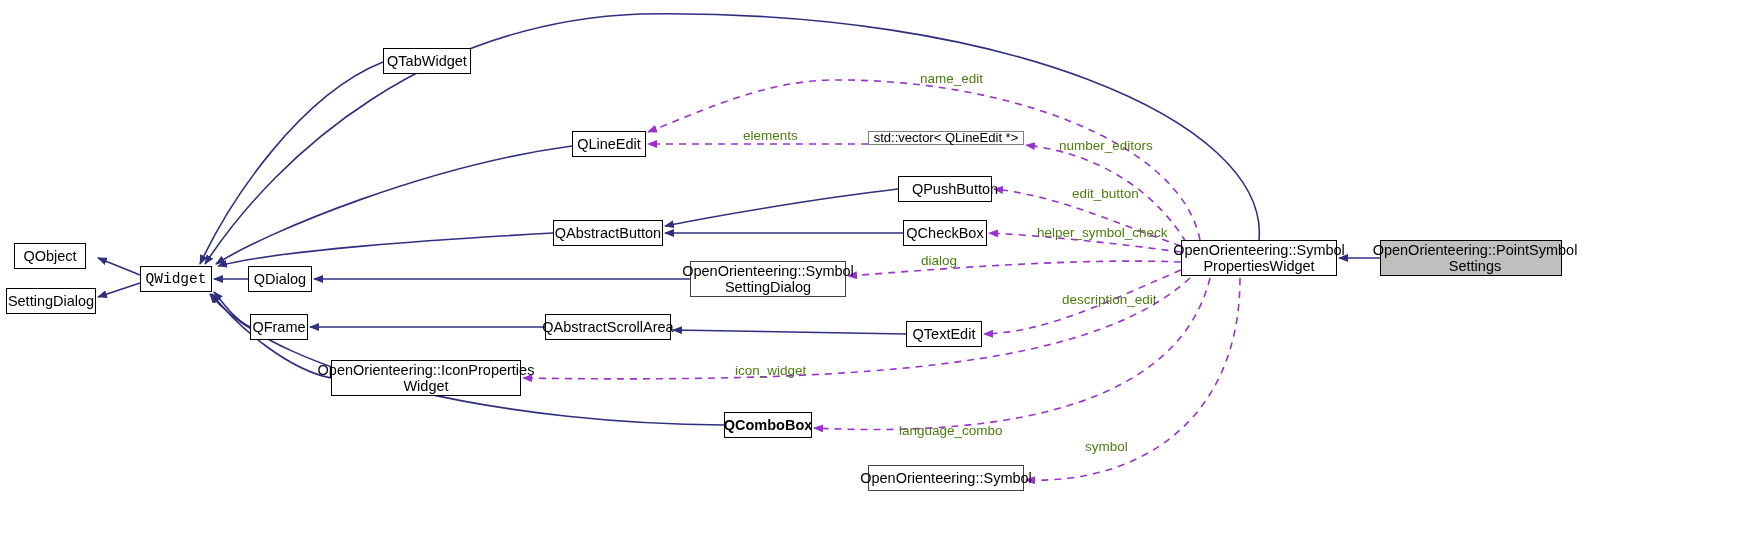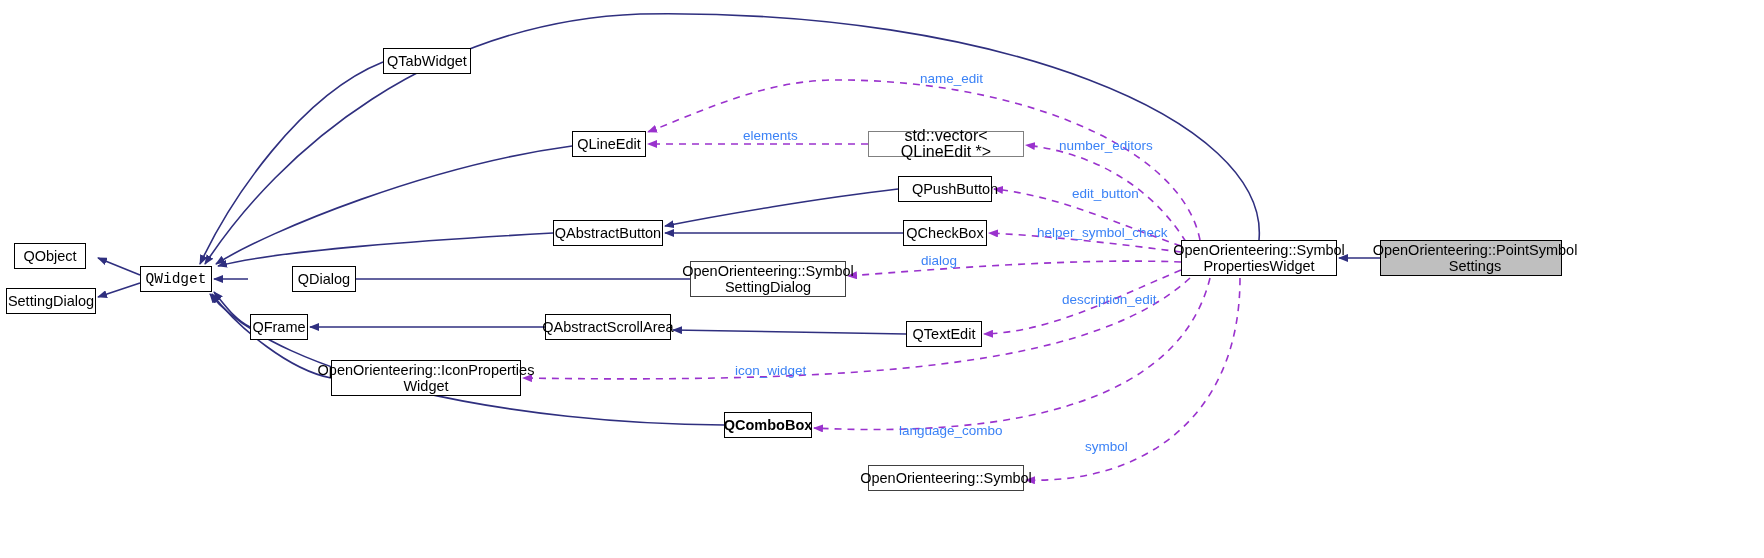--- a/index.html
+++ b/index.html
@@ -44,21 +44,21 @@
     border: 1px solid #404040;
   }
   .node-box.highlight {
     background: #bfbfbf;
     border: 1px solid #000000;
     padding-left: 8px;
   }
   .edge-label {
     position: absolute;
     font-size: 13.5px;
-    color: #3b82f6;
+    color: #4d7c0f;
     white-space: nowrap;
     background: transparent;
   }
 </style>
 </head>
 <body>
 
 <div id="diagram-root">
 
   <svg class="graph-layer" viewBox="0 0 1764 558" xmlns="http://www.w3.org/2000/svg">
@@ -133,29 +133,29 @@
     <div class="node-box" style="left:14px;top:243px;width:72px;height:26px;">QObject</div>
 
     <div class="node-box" style="left:6px;top:288px;width:90px;height:26px;">SettingDialog</div>
 
     <div class="node-box" style="left:140px;top:266px;width:72px;height:26px;font-family:Liberation Mono, monospace;">QWidget</div>
 
     <div class="node-box" style="left:383px;top:48px;width:88px;height:26px;">QTabWidget</div>
 
     <div class="node-box" style="left:572px;top:131px;width:74px;height:26px;">QLineEdit</div>
 
-    <div class="node-box gray-border" style="left:868px;top:131px;width:156px;height:26px;font-size:16px;">std::vector&lt; QLineEdit *&gt;</div>
+    <div class="node-box gray-border" style="left:868px;top:131px;width:156px;height:14px;font-size:13px;">std::vector&lt; QLineEdit *&gt;</div>
 
     <div class="node-box" style="left:898px;top:176px;width:94px;height:26px;padding-left:20px;">QPushButton</div>
 
     <div class="node-box" style="left:553px;top:220px;width:110px;height:26px;">QAbstractButton</div>
 
     <div class="node-box" style="left:903px;top:220px;width:84px;height:26px;">QCheckBox</div>
 
-    <div class="node-box" style="left:248px;top:266px;width:64px;height:26px;margin-left:44px;">QDialog</div>
+    <div class="node-box" style="left:248px;top:266px;width:64px;height:26px;">QDialog</div>
 
     <div class="node-box dark-border" style="left:690px;top:261px;width:156px;height:36px;">OpenOrienteering::Symbol
 SettingDialog</div>
 
     <div class="node-box" style="left:1181px;top:240px;width:156px;height:36px;">OpenOrienteering::Symbol
 PropertiesWidget</div>
 
     <div class="node-box highlight" style="left:1380px;top:240px;width:182px;height:36px;">OpenOrienteering::PointSymbol
 Settings</div>
 

